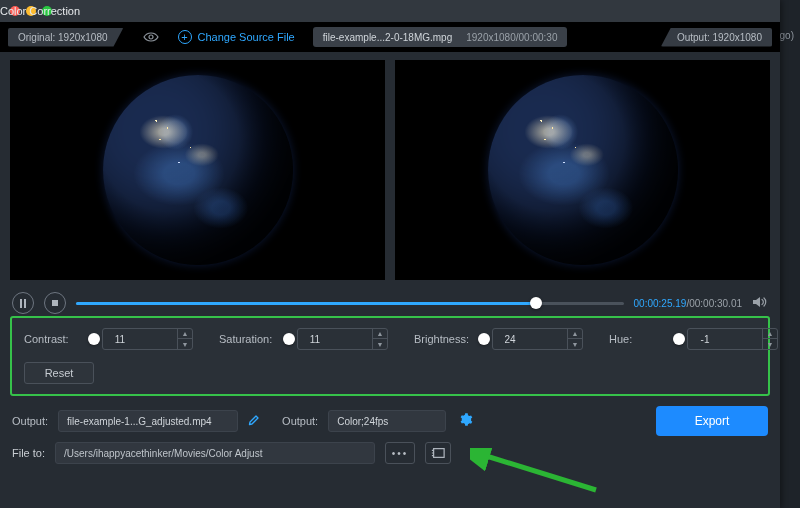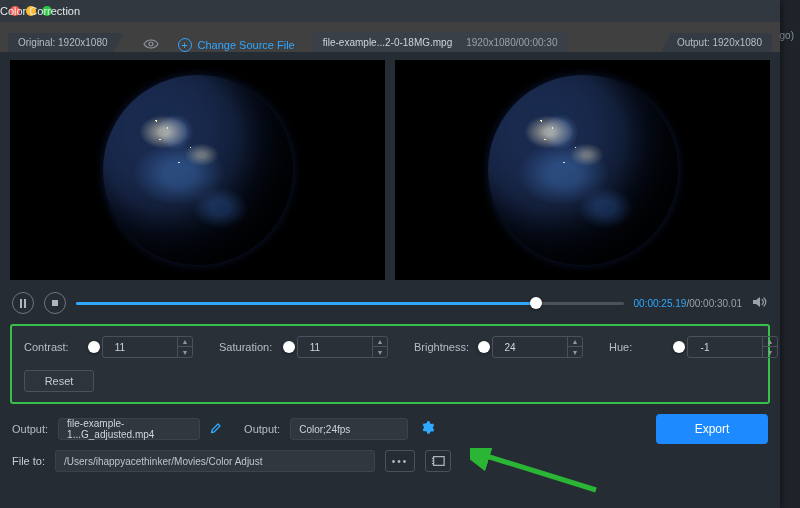--- a/index.html
+++ b/index.html
@@ -6,21 +6,21 @@
   html,body{background:#1e2329;}
   body{width:800px;height:508px;overflow:hidden;color:#c8cdd3;font-size:11px;position:relative;}
   .window{position:absolute;left:0;top:0;width:780px;height:508px;background:#262c33;box-shadow:2px 0 6px rgba(0,0,0,.4);}
   
   .titlebar{height:22px;background:#32383f;display:flex;align-items:center;position:relative;}
   .traffic{display:flex;gap:6px;padding-left:10px;}
   .tl{width:10px;height:10px;border-radius:50%;}
   .tl.r{background:#ff5f57;} .tl.y{background:#febc2e;} .tl.g{background:#28c840;}
   .title{position:absolute;left:0;right:0;font-size:11px;color:#e6e9ec;font-weight:500;}
   
-  .infobar{height:30px;display:flex;align-items:flex-end;background:#404040;gap:18px;padding:0 8px;}
+  .infobar{height:30px;display:flex;align-items:center;background:#000000;gap:18px;padding:0 8px;}
   .badge{background:#353b43;padding:4px 10px;border-radius:2px;font-size:10px;color:#b7bdc4;position:relative;}
   .badge.left::after,.badge.right::before{content:"";position:absolute;top:0;width:10px;height:100%;}
   .badge.left{padding-right:16px;clip-path:polygon(0 0,100% 0,calc(100% - 10px) 100%,0 100%);}
   .badge.right{padding-left:16px;margin-left:auto;clip-path:polygon(10px 0,100% 0,100% 100%,0 100%);}
   .eye{width:18px;text-align:center;color:#8d949c;font-size:13px;}
   .plus-btn{display:flex;align-items:center;gap:6px;color:#2fa8ff;font-size:11px;cursor:pointer;}
   .plus-ico{width:14px;height:14px;border:1.2px solid #2fa8ff;border-radius:50%;display:flex;align-items:center;justify-content:center;font-size:11px;line-height:1;}
   .file-pill{background:#3a4048;border-radius:3px;height:20px;display:flex;align-items:center;font-size:10px;color:#cfd4d9;padding:0 10px;gap:14px;}
   .file-pill .dim{color:#9aa1a8;}
   
@@ -36,21 +36,21 @@
     radial-gradient(ellipse 40% 28% at 40% 52%, rgba(40,80,140,.5) 0 20%, transparent 60%),
     radial-gradient(ellipse 24% 18% at 62% 70%, rgba(30,60,110,.55) 0 20%, transparent 60%);
     mix-blend-mode:screen;}
   .globe::after{content:"";position:absolute;inset:0;border-radius:50%;background:
     radial-gradient(2px 2px at 28% 24%, #fff4c2 0 50%, transparent 52%),
     radial-gradient(1.5px 1.5px at 34% 28%, #ffe9a8 0 50%, transparent 52%),
     radial-gradient(1.5px 1.5px at 30% 34%, #ffe9a8 0 50%, transparent 52%),
     radial-gradient(1.2px 1.2px at 46% 38%, #ffe9a8 0 50%, transparent 52%),
     radial-gradient(1.2px 1.2px at 40% 46%, #cfe0ff 0 50%, transparent 52%);}
   
-  .playbar{display:flex;align-items:center;gap:10px;padding:6px 12px 10px;}
+  .playbar{display:flex;align-items:center;gap:10px;padding:6px 12px 2px;}
   .pbtn{width:22px;height:22px;border:1px solid #6d7580;border-radius:50%;display:flex;align-items:center;justify-content:center;color:#aeb5bd;cursor:pointer;font-size:9px;}
   .timeline{flex:1;height:14px;position:relative;display:flex;align-items:center;}
   .track{height:3px;width:100%;background:#4a525b;border-radius:2px;position:relative;}
   .prog{position:absolute;left:0;top:0;height:100%;background:#2fa8ff;border-radius:2px;}
   .thumb{position:absolute;top:50%;width:12px;height:12px;background:#fff;border-radius:50%;transform:translate(-50%,-50%);box-shadow:0 1px 3px rgba(0,0,0,.4);}
   .time{font-size:10px;white-space:nowrap;}
   .time .cur{color:#2fa8ff;} .time .tot{color:#9aa1a8;}
   .vol{color:#9aa1a8;font-size:14px;cursor:pointer;}
   
   .panel{margin:0 10px;border:2px solid #36c24a;padding:10px 12px 10px;background:#2a3037;border-radius:3px;}
@@ -61,21 +61,21 @@
   .stepper{display:flex;align-items:center;border:1px solid #4a515a;border-radius:3px;overflow:hidden;gap:40px;}
   .stepper input{width:34px;height:20px;background:transparent;border:0;color:#d0d5da;text-align:center;font-size:10px;outline:none;}
   .arrows{display:flex;flex-direction:column;border-left:1px solid #4a515a;}
   .ar{width:14px;height:10px;display:flex;align-items:center;justify-content:center;color:#8f969e;font-size:7px;cursor:pointer;}
   .ar:first-child{border-bottom:1px solid #4a515a;}
   .reset{margin-top:12px;width:70px;height:22px;border:1px solid #4a515a;background:#2e343b;color:#c7ccd2;border-radius:3px;font-size:11px;cursor:pointer;}
   
   .row-out{display:flex;align-items:center;gap:10px;padding:10px 12px 4px;}
   .row-out .lbl{color:#b7bdc4;font-size:11px;}
   .field{height:22px;background:#31373f;border:1px solid #3c434c;border-radius:3px;display:flex;align-items:center;padding:0 8px;color:#cfd4d9;font-size:10px;}
-  .field.f1{width:142px;} .field.f2{width:118px;}
+  .field.f1{width:180px;} .field.f2{width:118px;}
   .pen{color:#2fa8ff;font-size:12px;cursor:pointer;}
   .gear{color:#2fa8ff;font-size:14px;cursor:pointer;margin-left:2px;}
   .export{margin-left:auto;width:112px;height:30px;background:#1d8bff;border:0;border-radius:4px;color:#fff;font-size:12px;cursor:pointer;}
   .row-save{display:flex;align-items:center;gap:10px;padding:2px 12px 10px;}
   .field.path{width:320px;color:#bfc5cb;}
   .dots{width:30px;height:22px;border:1px solid #4a515a;border-radius:3px;display:flex;align-items:center;justify-content:center;cursor:pointer;letter-spacing:2px;color:#b7bdc4;font-size:10px;}
   .open{width:26px;height:22px;border:1px solid #4a515a;border-radius:3px;display:flex;align-items:center;justify-content:center;cursor:pointer;}
   .open svg{width:14px;height:12px;fill:none;stroke:#aeb5bd;stroke-width:1.4;}
   
   .arrow{position:absolute;pointer-events:none;}

